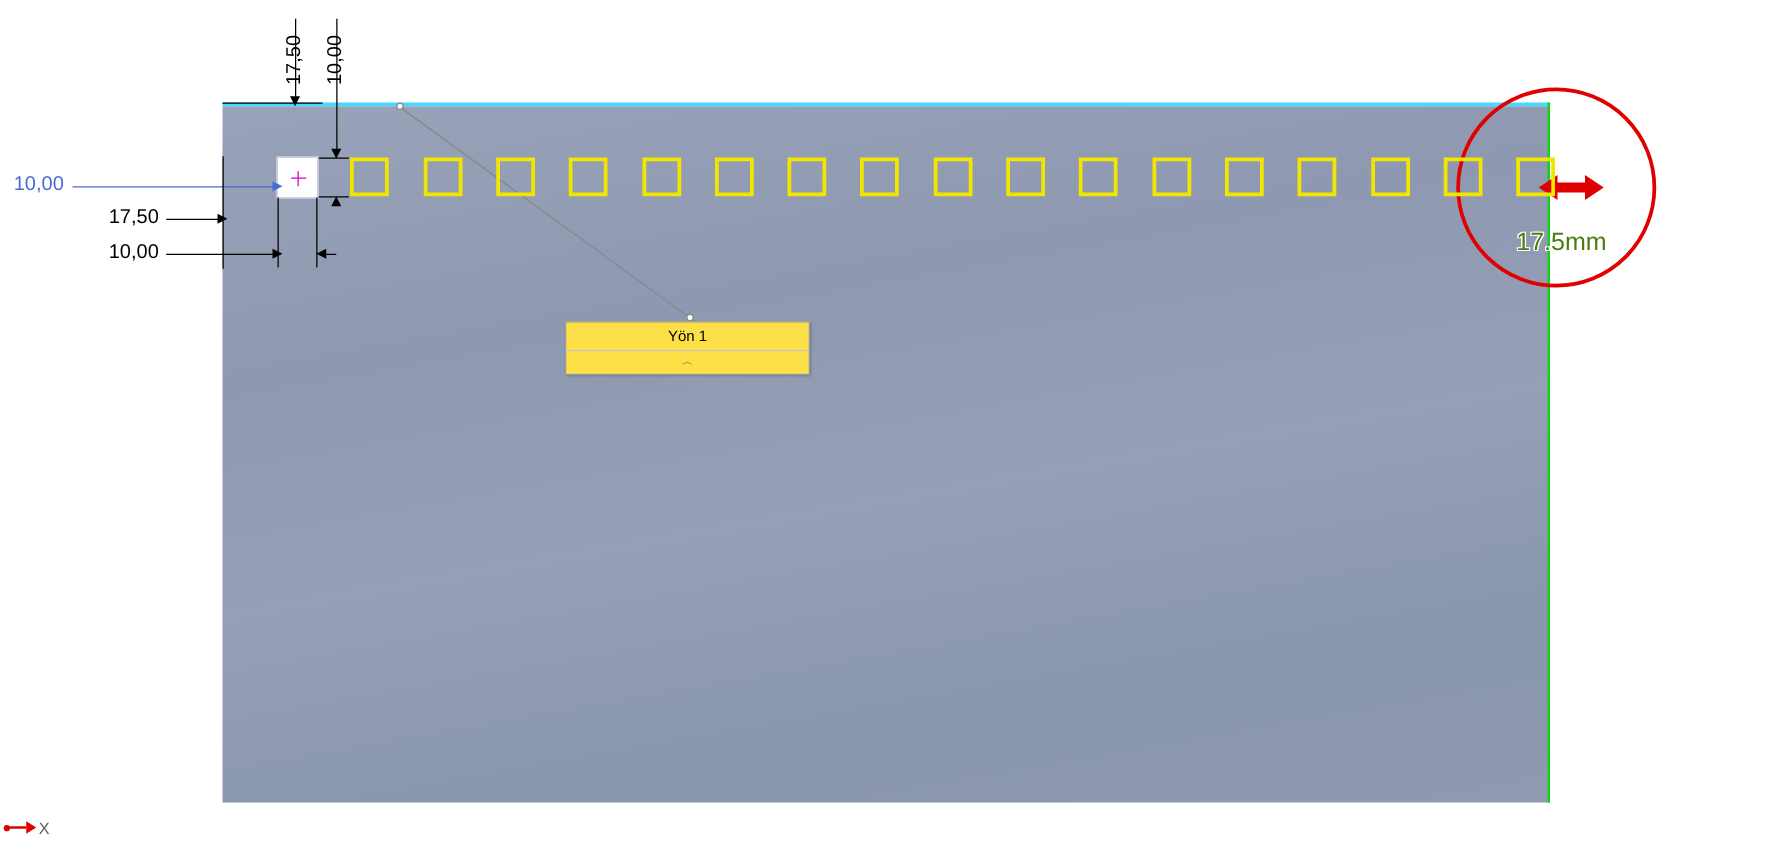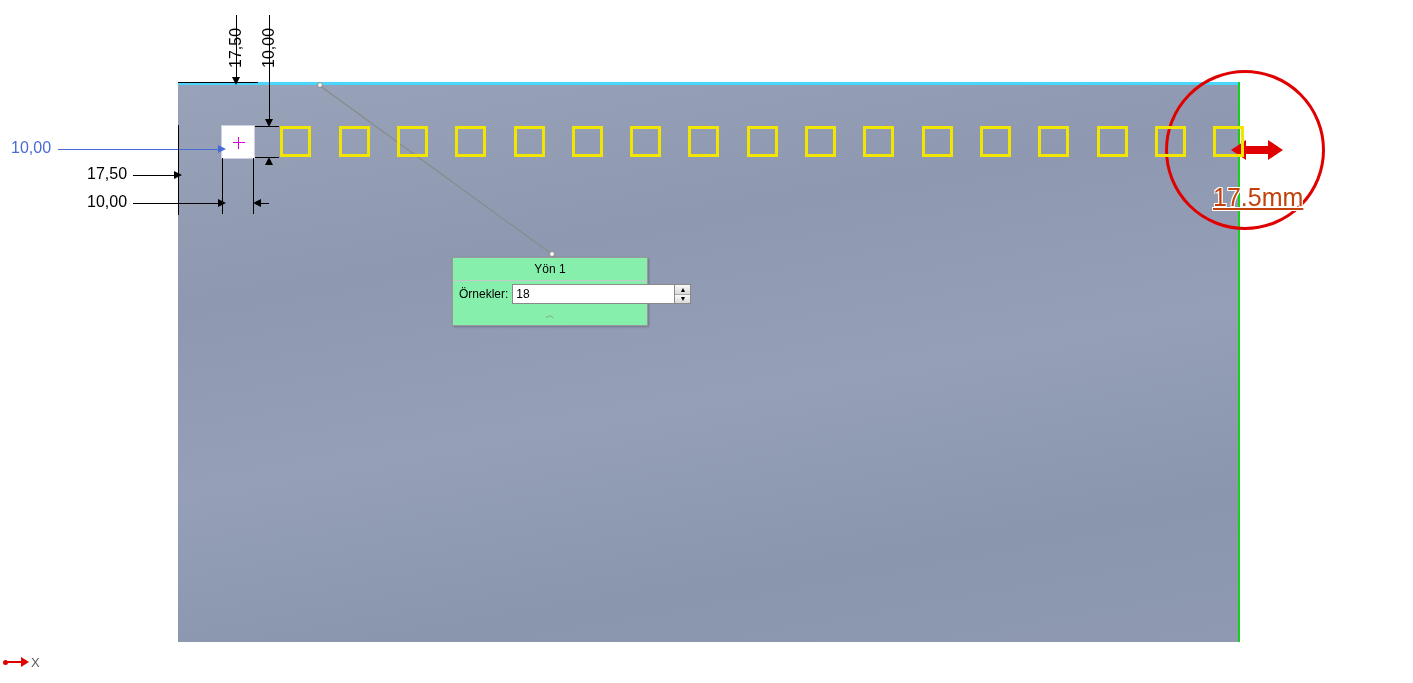--- a/index.html
+++ b/index.html
@@ -96,21 +96,21 @@
   .arrowhead {
     position: absolute;
     width: 0; height: 0;
   }
   
   .popup {
     position: absolute;
     left: 452px;
     top: 257px;
     width: 196px;
-    background: #86efac;
+    background: #fde047;
     border: 1px solid #9a9a9a;
     box-shadow: 1px 1px 2px rgba(0,0,0,.25);
     font-size: 12px;
   }
   .popup .title {
     text-align: center;
     padding: 4px 0;
     border-bottom: 1px solid #c6c6c6;
   }
   .popup .row {
@@ -210,27 +210,26 @@
     position: absolute;
     left: 22px;
     top: -4px;
     width: 0; height: 0;
     border-top: 10px solid transparent;
     border-bottom: 10px solid transparent;
     border-left: 15px solid #e10000;
   }
   .anno-text {
     position: absolute;
-    color: #c2410c;
-    font-size: 25px;
+    color: #4d7c0f;
+    font-size: 20px;
     font-weight: 500;
     text-shadow:
       -1px -1px 0 #fff, 1px -1px 0 #fff,
       -1px  1px 0 #fff, 1px  1px 0 #fff;
-    text-decoration: underline;
   }
   
   .triad {
     position: absolute;
     left: 3px;
     top: 646px;
     width: 40px;
     height: 30px;
   }
   .triad .dot {
@@ -312,30 +311,20 @@
   <div class="arrowhead ah-up" style="left:265px;top:157px;"></div>
   <div class="line" style="left:255px;top:126px;width:24px;height:1px;"></div>
   <div class="line" style="left:255px;top:157px;width:24px;height:1px;"></div>
 
   <div class="lead-dot" style="left:317px;top:82px;"></div>
   <div class="lead-line" style="left:321px;top:86px;width:290px;transform:rotate(36deg);"></div>
   <div class="lead-dot" style="left:549px;top:251px;"></div>
 
   <div class="popup">
     <div class="title">Yön 1</div>
-    <div class="row">
-      <div class="label">Örnekler:</div>
-      <div class="field">
-        <input type="text" value="18" style="">
-        <div class="spinner">
-          <button>▲</button>
-          <button>▼</button>
-        </div>
-      </div>
-    </div>
     <div class="collapse">︿</div>
   </div>
 
   <div class="anno-circle"></div>
   <div class="anno-arrow">
     <div class="head-l"></div>
     <div class="shaft"></div>
     <div class="head-r"></div>
   </div>
   <span class="anno-text" style="left:1213px;top:183px;">17.5mm</span>

